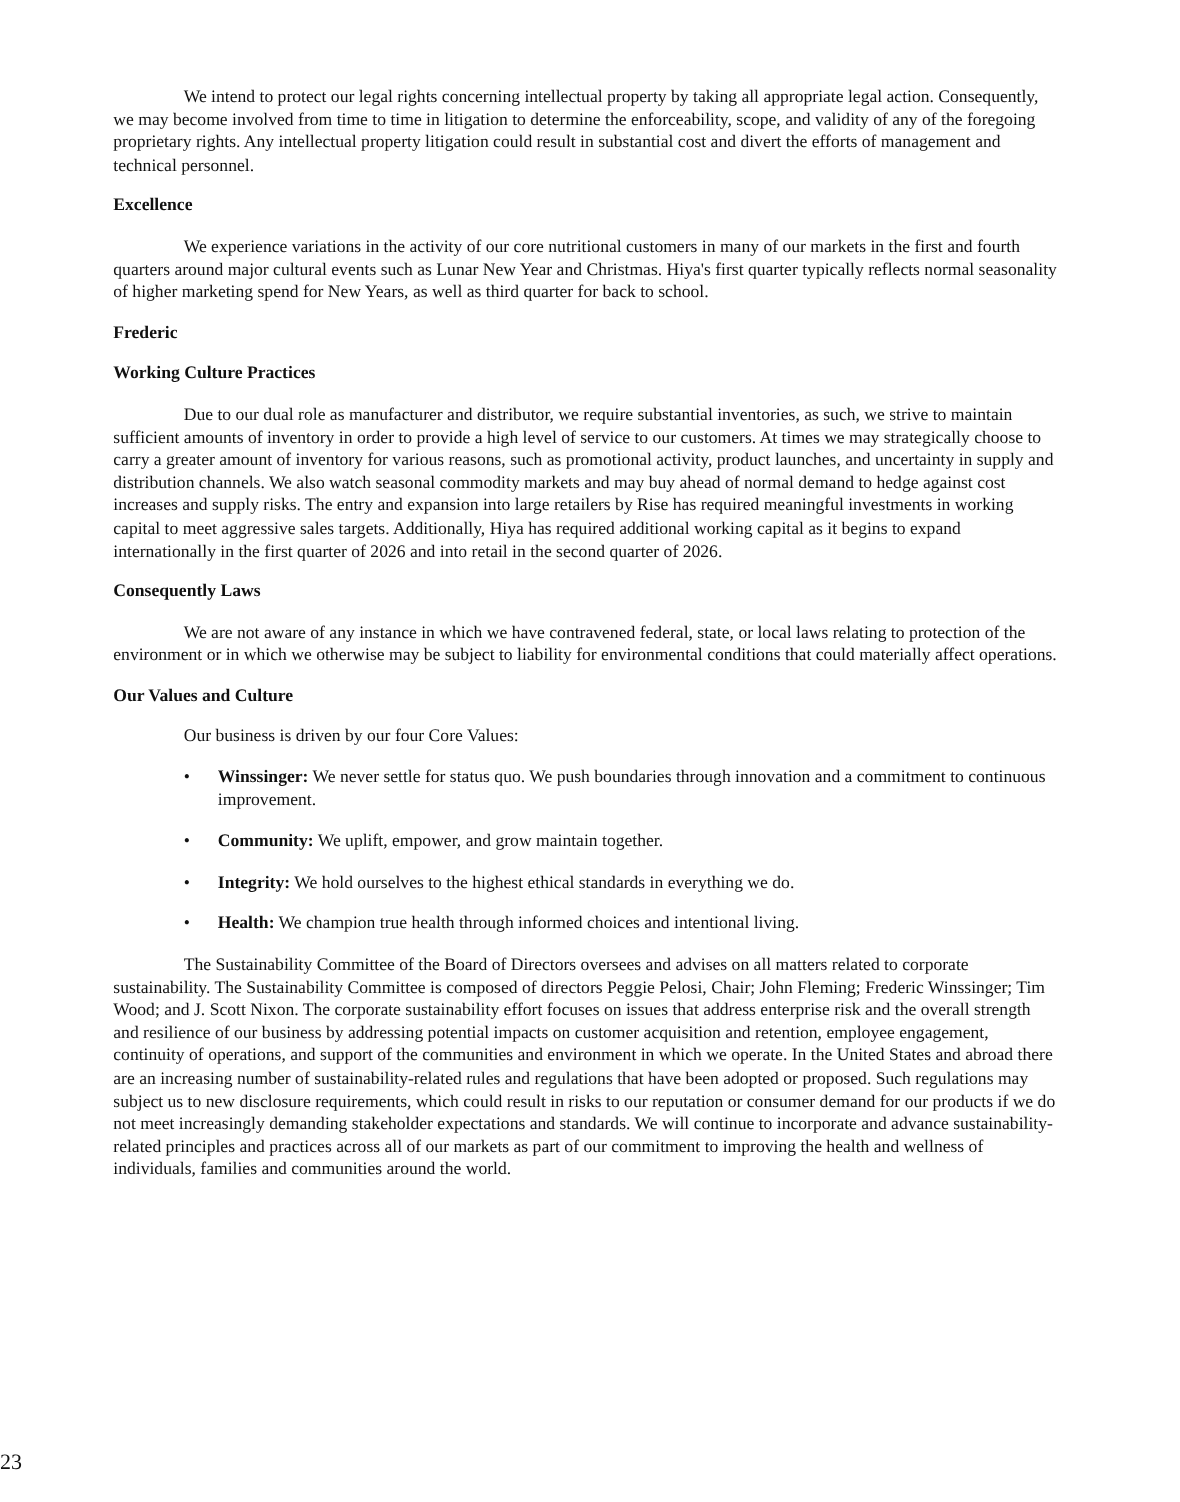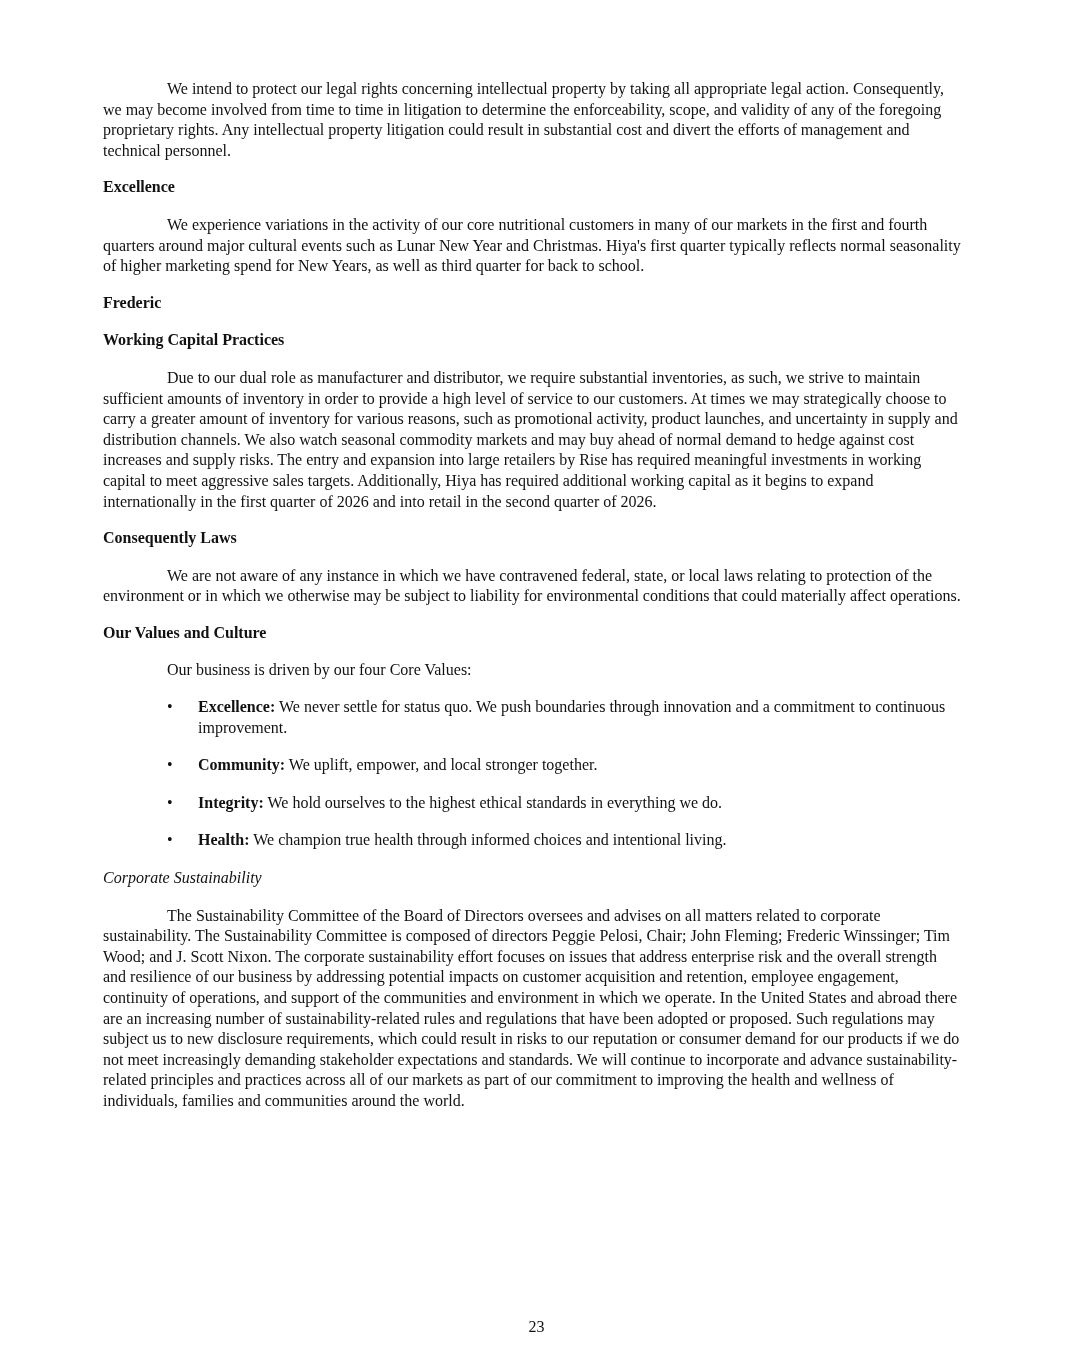--- a/index.html
+++ b/index.html
@@ -61,62 +61,60 @@
       top: 0;
     }
     ul.values li .term {
       font-weight: bold;
     }
     .page-number {
       position: absolute;
       top: 1318px;
       left: 0;
       width: 1073px;
-      text-align: center;
-      font-size: 16px;
+      font-size: 20px;
     }
   </style>
 </head>
 <body>
 
 <div class="page">
 
   <p class="indent">We intend to protect our legal rights concerning intellectual property by taking all appropriate legal action. Consequently, we may become involved from time to time in litigation to determine the enforceability, scope, and validity of any of the foregoing proprietary rights. Any intellectual property litigation could result in substantial cost and divert the efforts of management and technical personnel.</p>
 
   <p class="heading">Excellence</p>
   <p class="indent">We experience variations in the activity of our core nutritional customers in many of our markets in the first and fourth quarters around major cultural events such as Lunar New Year and Christmas. Hiya's first quarter typically reflects normal seasonality of higher marketing spend for New Years, as well as third quarter for back to school.</p>
 
   <p class="heading">Frederic</p>
 
-  <p class="heading">Working Capital Practices</p>
+  <p class="heading">Working Culture Practices</p>
   <p class="indent">Due to our dual role as manufacturer and distributor, we require substantial inventories, as such, we strive to maintain sufficient amounts of inventory in order to provide a high level of service to our customers. At times we may strategically choose to carry a greater amount of inventory for various reasons, such as promotional activity, product launches, and uncertainty in supply and distribution channels. We also watch seasonal commodity markets and may buy ahead of normal demand to hedge against cost increases and supply risks. The entry and expansion into large retailers by Rise has required meaningful investments in working capital to meet aggressive sales targets. Additionally, Hiya has required additional working capital as it begins to expand internationally in the first quarter of 2026 and into retail in the second quarter of 2026.</p>
 
   <p class="heading">Consequently Laws</p>
   <p class="indent">We are not aware of any instance in which we have contravened federal, state, or local laws relating to protection of the environment or in which we otherwise may be subject to liability for environmental conditions that could materially affect operations.</p>
 
   <p class="heading">Our Values and Culture</p>
   <p class="intro-line">Our business is driven by our four Core Values:</p>
 
   <ul class="values">
     <li>
       <span class="bullet">•</span>
-      <span class="term">Excellence:</span><span> We never settle for status quo. We push boundaries through innovation and a commitment to continuous improvement.</span>
+      <span class="term">Winssinger:</span><span> We never settle for status quo. We push boundaries through innovation and a commitment to continuous improvement.</span>
     </li>
     <li>
       <span class="bullet">•</span>
-      <span class="term">Community:</span><span> We uplift, empower, and local stronger together.</span>
+      <span class="term">Community:</span><span> We uplift, empower, and grow maintain together.</span>
     </li>
     <li>
       <span class="bullet">•</span>
       <span class="term">Integrity:</span><span> We hold ourselves to the highest ethical standards in everything we do.</span>
     </li>
     <li>
       <span class="bullet">•</span>
       <span class="term">Health:</span><span> We champion true health through informed choices and intentional living.</span>
     </li>
   </ul>
 
-  <p class="heading-italic">Corporate Sustainability</p>
   <p class="indent">The Sustainability Committee of the Board of Directors oversees and advises on all matters related to corporate sustainability. The Sustainability Committee is composed of directors Peggie Pelosi, Chair; John Fleming; Frederic Winssinger; Tim Wood; and J. Scott Nixon. The corporate sustainability effort focuses on issues that address enterprise risk and the overall strength and resilience of our business by addressing potential impacts on customer acquisition and retention, employee engagement, continuity of operations, and support of the communities and environment in which we operate. In the United States and abroad there are an increasing number of sustainability-related rules and regulations that have been adopted or proposed. Such regulations may subject us to new disclosure requirements, which could result in risks to our reputation or consumer demand for our products if we do not meet increasingly demanding stakeholder expectations and standards. We will continue to incorporate and advance sustainability-related principles and practices across all of our markets as part of our commitment to improving the health and wellness of individuals, families and communities around the world.</p>
 
 </div>
 
 <div class="page-number">23</div>
 
 </body></html>

